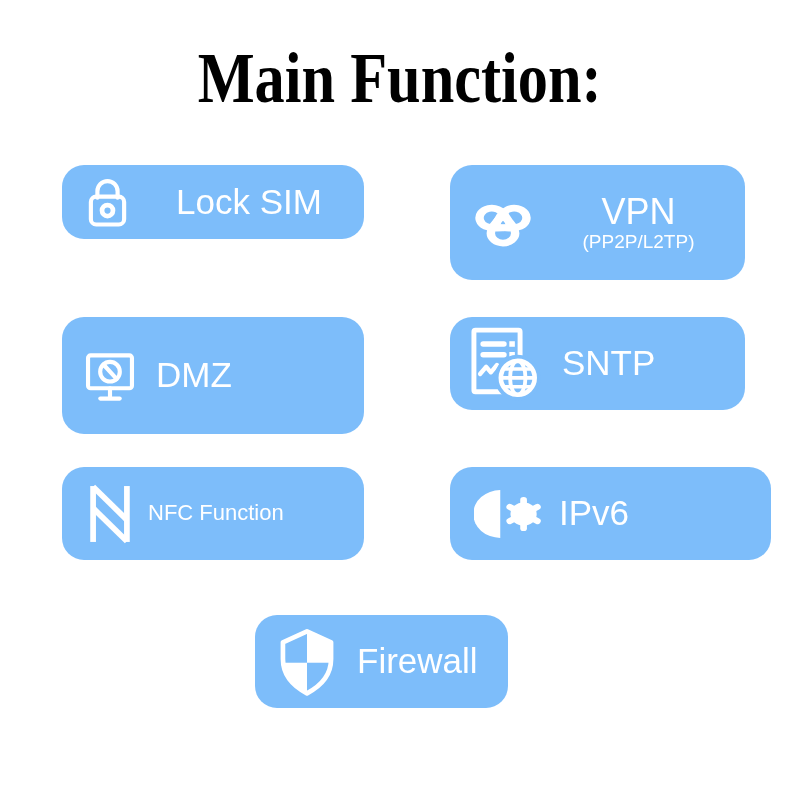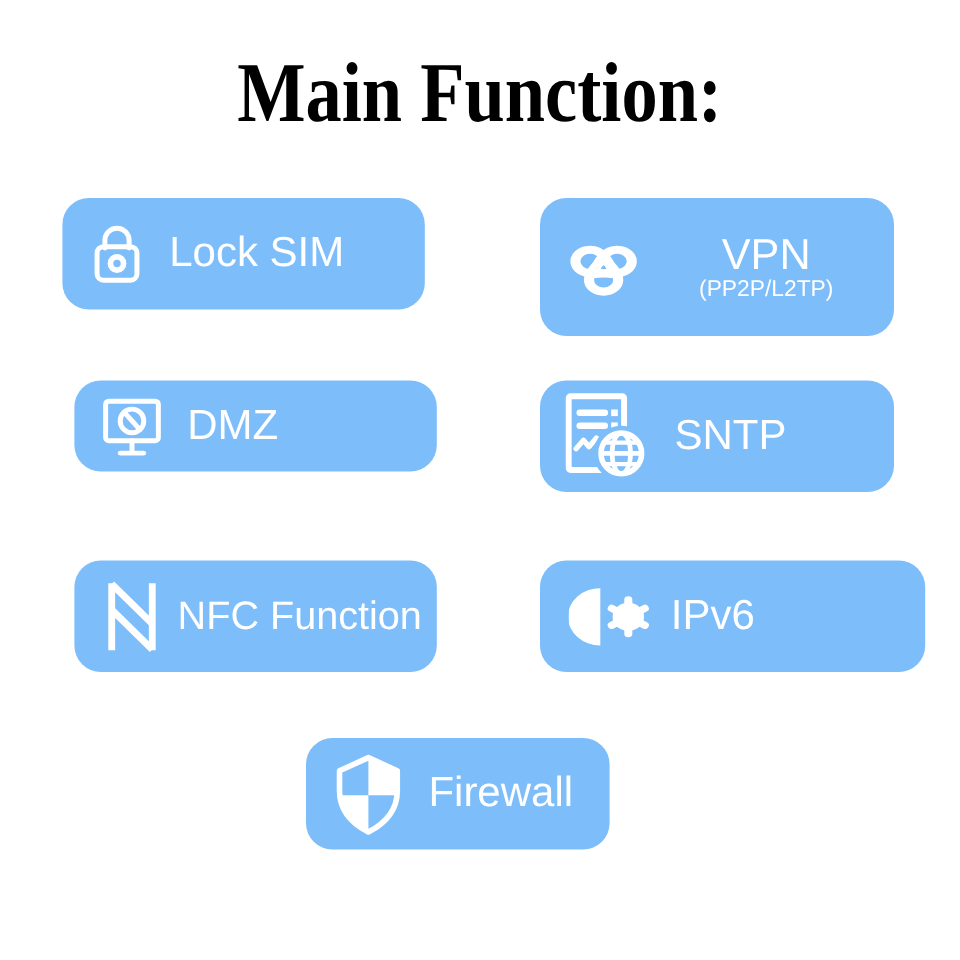--- a/index.html
+++ b/index.html
@@ -33,37 +33,37 @@
   .btn{
     position:absolute;
     background:var(--blue);
     border-radius:22px;
     display:flex;
     align-items:center;
     box-sizing:border-box;
     padding-left:17px;
     color:var(--white);
   }
-  .btn-lock    {left:52px;  top:165px; width:302px; height:93px;}
+  .btn-lock    {left:62px;  top:165px; width:302px; height:74px;gap:25px;}
   .btn-vpn     {left:450px; top:165px; width:295px; height:115px; padding-left:14px;}
-  .btn-dmz     {left:62px;  top:317px; width:302px; height:76px;}
+  .btn-dmz     {left:62px;  top:317px; width:302px; height:117px;}
   .btn-sntp    {left:450px; top:317px; width:295px; height:93px; }
   .btn-nfc     {left:62px;  top:467px; width:302px; height:93px; padding-left:22px;}
   .btn-ipv6    {left:450px; top:467px; width:321px; height:93px; padding-left:24px;}
   .btn-firewall{left:255px; top:615px; width:253px; height:93px;}
   .icon{flex:0 0 auto; display:block;}
   .icon svg{display:block;}
   .label{
     margin-left:15px;
     font-size:35px;
     line-height:1.1;
     color:var(--white);
     white-space:nowrap;
   }
-  .btn-nfc .label{margin-left:12px;font-size:33px;}
+  .btn-nfc .label{margin-left:12px;font-size:22px;}
   .vpn-text{
     flex:1;
     display:flex;
     flex-direction:column;
     align-items:center;
     margin-right:10px;
   }
   .vpn-text .label{margin-left:0;font-size:36px;line-height:38px;}
   .sublabel{
     font-size:19px;

